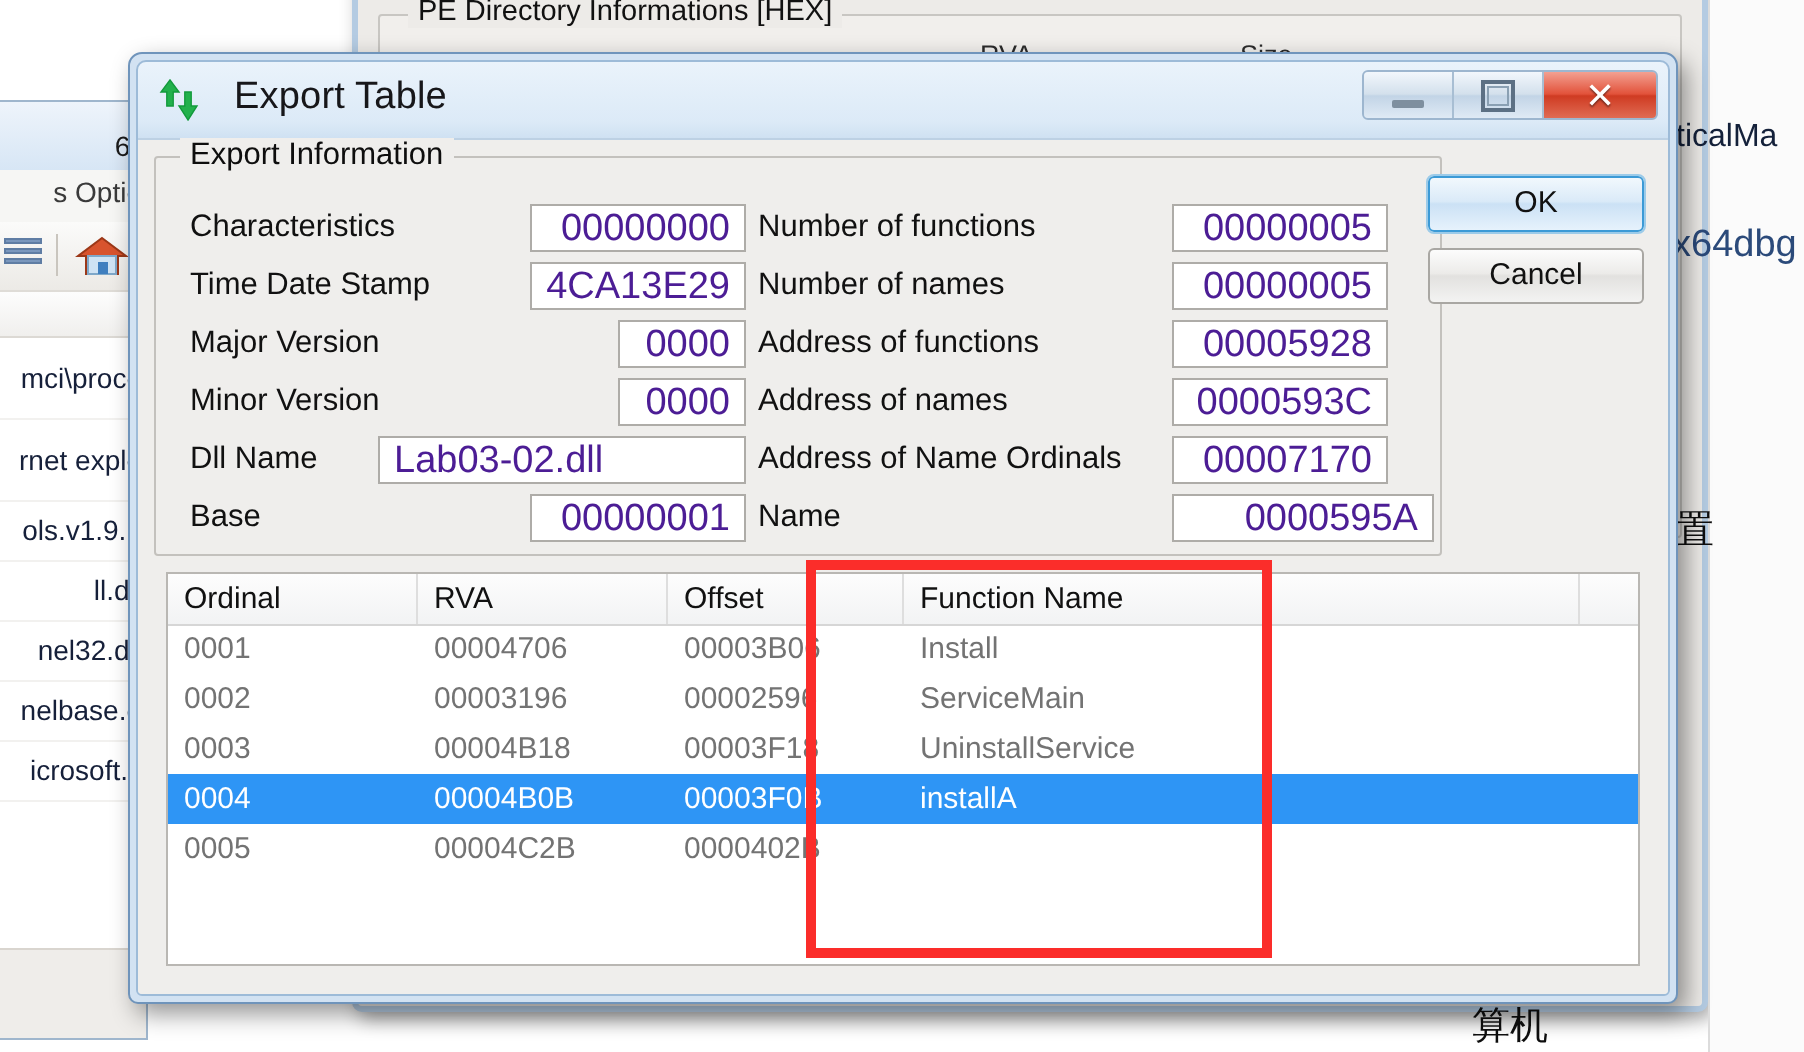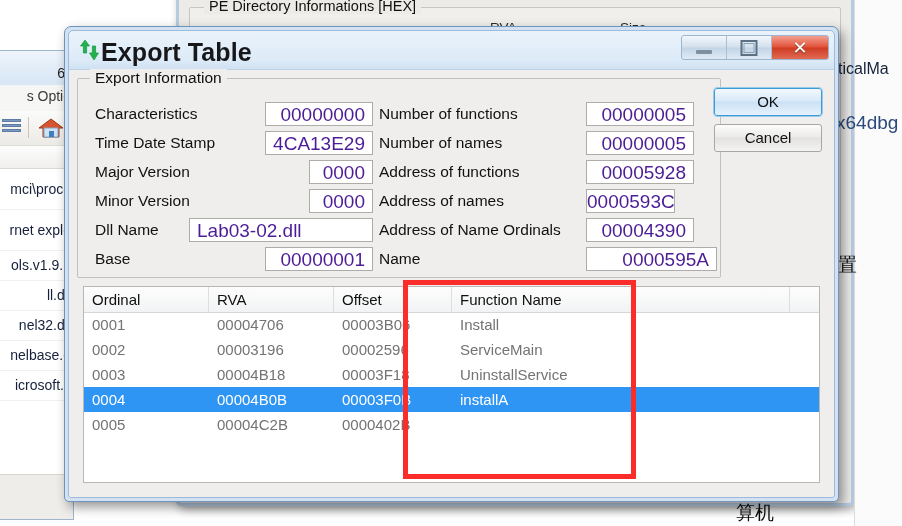--- a/index.html
+++ b/index.html
@@ -102,22 +102,22 @@
     position:absolute;left:3px;top:3px;right:3px;bottom:3px;
     border:1px solid #9dbbd8;border-radius:5px 5px 3px 3px;
     background:linear-gradient(to bottom,#eaf3fb 0px,#dceaf7 30px,#cfe1f2 38px);
     overflow:hidden;
   }
   .titlebar{position:absolute;left:0;top:0;right:0;height:38px;}
   .title-ico{
     position:absolute;left:10px;top:8px;width:24px;height:22px;
   }
   .title-txt{
-    position:absolute;left:32px;top:7px;font-size:25px;color:#17171a;
-    white-space:nowrap;letter-spacing:.1px;font-weight:bold;
+    position:absolute;left:48px;top:7px;font-size:19px;color:#17171a;
+    white-space:nowrap;letter-spacing:.1px;
   }
   .wbtns{position:absolute;right:5px;top:4px;height:23px;display:flex;
          border:1px solid #9db6cf;border-radius:3px;overflow:hidden;background:#b9cfe4;}
   .wbtn{width:44px;height:100%;position:relative;
         background:linear-gradient(to bottom,#f2f7fc,#d3e0ec 48%,#c2d4e6 52%,#dfeaf5);
         border-right:1px solid #a8bed3;}
   .wbtn:last-child{border-right:none;}
   .wbtn.close{width:56px;
         background:linear-gradient(to bottom,#f3a091,#e2523a 48%,#cf3b22 52%,#e06b53);}
   .glyph-min{position:absolute;left:50%;top:60%;transform:translateX(-50%);
@@ -313,22 +313,22 @@
       <div class="fld-lbl" style="left:310px;top:35px;">Number of functions</div>
       <div class="fld-lbl" style="left:310px;top:64px;">Number of names</div>
       <div class="fld-lbl" style="left:310px;top:93px;">Address of functions</div>
       <div class="fld-lbl" style="left:310px;top:122px;">Address of names</div>
       <div class="fld-lbl" style="left:310px;top:151px;">Address of Name Ordinals</div>
       <div class="fld-lbl" style="left:310px;top:180px;">Name</div>
 
       <div class="fld-in" style="left:517px;top:32px;width:108px;">00000005</div>
       <div class="fld-in" style="left:517px;top:61px;width:108px;">00000005</div>
       <div class="fld-in" style="left:517px;top:90px;width:108px;">00005928</div>
-      <div class="fld-in" style="left:517px;top:119px;width:89px;">0000593C</div>
-      <div class="fld-in" style="left:517px;top:148px;width:108px;">00004390</div>
+      <div class="fld-in" style="left:517px;top:119px;width:108px;">0000593C</div>
+      <div class="fld-in" style="left:517px;top:148px;width:108px;">00007170</div>
       <div class="fld-in" style="left:517px;top:177px;width:131px;">0000595A</div>
 
       <div class="side-btn btn-ok">OK</div>
       <div class="side-btn btn-cancel">Cancel</div>
 
       <div class="lv">
         <div class="lv-head">
           <div class="hc" style="left:0px;width:125px;">Ordinal</div>
           <div class="hc" style="left:125px;width:125px;">RVA</div>
           <div class="hc" style="left:250px;width:118px;">Offset</div>

